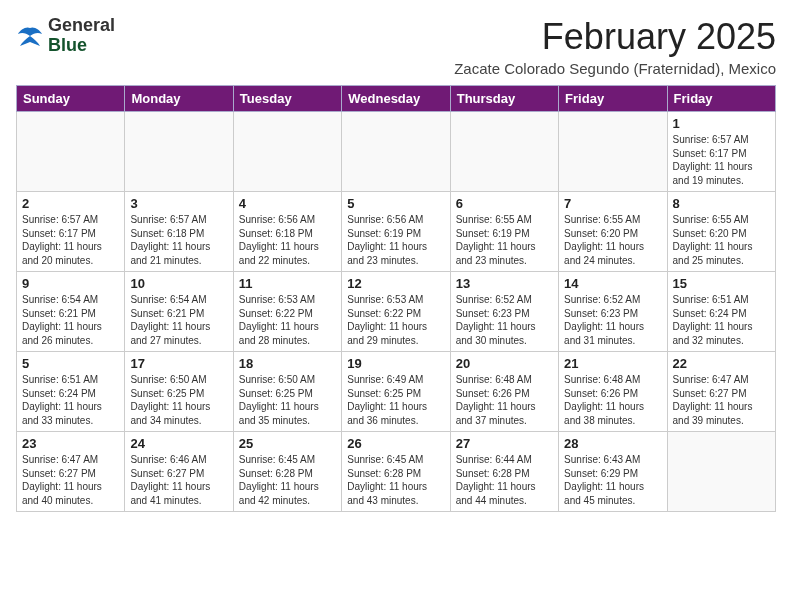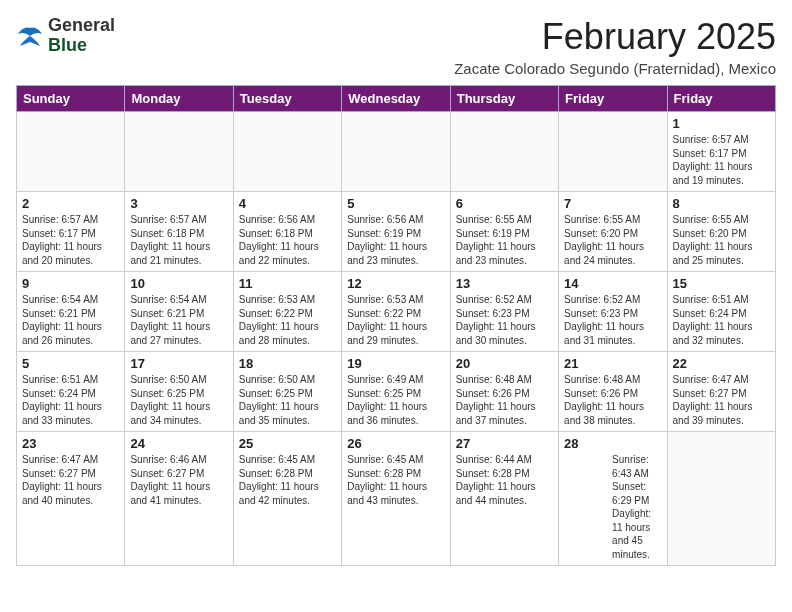--- a/index.html
+++ b/index.html
@@ -316,21 +316,21 @@
         </td>
         <td>
           <span class="day-number">27</span>
           <div class="day-info" style="white-space: pre-line;">Sunrise: 6:44 AM
 Sunset: 6:28 PM
 Daylight: 11 hours
 and 44 minutes.</div>
         </td>
         <td>
           <span class="day-number">28</span>
-          <div class="day-info" style="white-space: pre-line; margin-left: 48px;">Sunrise: 6:43 AM
+          <div class="day-info" style="white-space: pre-line;">Sunrise: 6:43 AM
 Sunset: 6:29 PM
 Daylight: 11 hours
 and 45 minutes.</div>
         </td>
         <td class="empty-cell"></td>
       </tr>
     </tbody>
 </table>
 
 </body></html>

